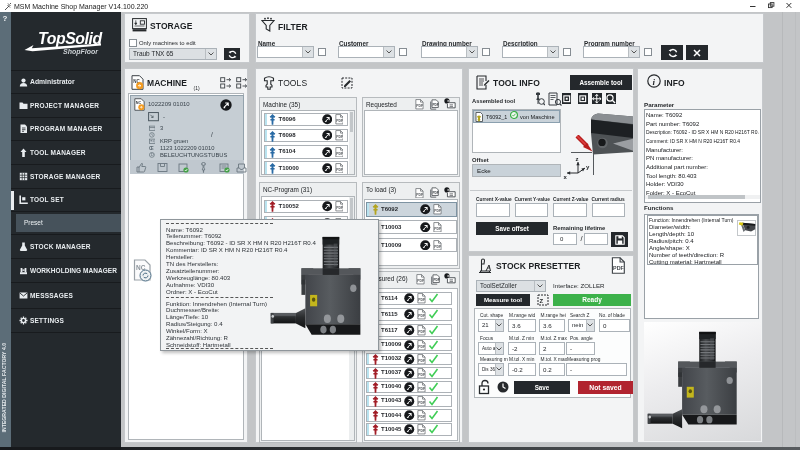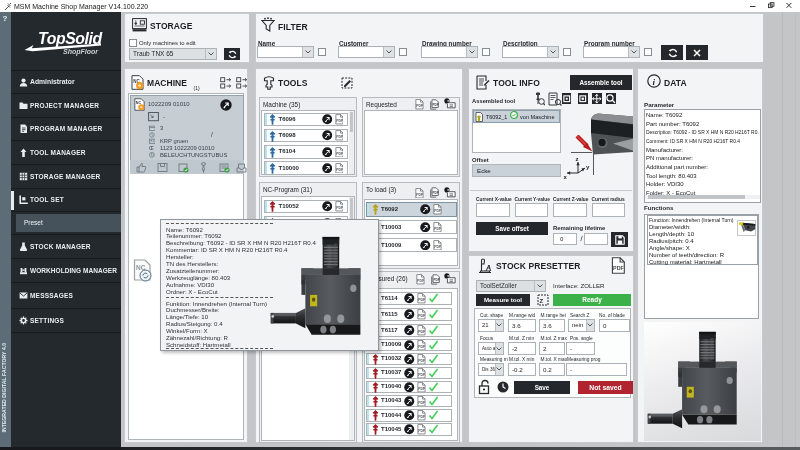--- a/index.html
+++ b/index.html
@@ -262,21 +262,21 @@
 <svg class="a" style="left:133px;top:259px" width="19" height="24" viewBox="0 0 19 24">
     <path d="M1.5 1 h10.5 l5 5 V21 H1.5 z" fill="#fbfbfc" stroke="#9aa1a7" stroke-width="1.2"></path>
     <text x="3" y="11" font-size="6.5" font-weight="bold" fill="#8b939a" font-family="Liberation Sans">NC</text>
     <circle cx="12.5" cy="16.5" r="5.5" fill="#eef1f3" stroke="#4a6c84" stroke-width="1"></circle>
     <path d="M10 16.5 a2.5 2.5 0 0 1 4.3 -1.6 M15 16.5 a2.5 2.5 0 0 1 -4.3 1.6" stroke="#4a6c84" stroke-width="1" fill="none"></path>
   </svg>
 <div class="panel" style="left:255px;top:68px;width:208px;height:375px"></div>
 <svg class="a" style="left:263px;top:75px" width="12" height="15" viewBox="0 0 12 15">
     <path d="M1.5 3.2 Q6 0.2 10.5 3.2 L10.5 5.8 L7.8 5.8 L7.8 9.2 L9 10.4 L9 12 L7.2 12 L7.2 14.2 L4.8 14.2 L4.8 12 L3 12 L3 10.4 L4.2 9.2 L4.2 5.8 L1.5 5.8 z" fill="none" stroke="#26292c" stroke-width="1.1"></path>
   </svg>
-<div class="a" style="left:278px;top:77.8px;font-size:8.5px;color:#1b1e21;font-weight:bold;letter-spacing:0.1px;white-space:nowrap">TOOLS</div>
+<div class="a" style="left:278px;top:77.8px;font-size:8.5px;color:#1b1e21;font-weight:normal;letter-spacing:0.1px;white-space:nowrap">TOOLS</div>
 <svg class="a" style="left:341px;top:77px" width="12" height="12" viewBox="0 0 12 12">
     <path d="M1 1 h10 v10 h-10 z" fill="none" stroke="#26292c" stroke-width="1" stroke-dasharray="2 1.2"></path>
     <path d="M3 8.5 L8.5 3 l1.5 1.5 L4.5 10 H3 z" fill="#26292c"></path>
   </svg>
 <div class="grp" style="left:259px;top:97px;width:98px;height:80px"></div>
 <div class="a" style="left:263px;top:100.5px;font-size:6.4px;color:#1b1e21;white-space:nowrap">Machine (35)</div>
 <div class="lst" style="left:261px;top:110px;width:94px;height:65px"></div>
 <div class="a" style="left:263.5px;top:112.5px;width:84px;height:13.5px;background:#fff;border:1px solid #adb2b7"></div>
 <div class="a" style="left:264.5px;top:113.5px;width:2px;height:11.5px;background:#b9e3ef;"></div>
 <svg class="a" style="left:269.0px;top:114.25px" width="7" height="11" viewBox="0 0 7 11">
@@ -849,21 +849,21 @@
     <circle cx="7" cy="7" r="5.5" fill="#26292c"></circle>
     <path d="M7 3.5 V7 L9.5 8.5" stroke="#fff" stroke-width="1.2" fill="none"></path>
   </svg>
 <div class="a db" style="left:514px;top:380.5px;width:56px;height:13px;font-size:6.3px;line-height:13px">Save</div>
 <div class="a" style="left:578px;top:380.5px;width:55px;height:13px;background:#b1242f;color:#fff;font-size:6.8px;font-weight:bold;text-align:center;line-height:13px">Not saved</div>
 <div class="panel" style="left:637px;top:68px;width:126px;height:375px"></div>
 <svg class="a" style="left:647px;top:74px" width="14" height="14" viewBox="0 0 14 14">
     <circle cx="7" cy="7" r="6.2" fill="none" stroke="#26292c" stroke-width="1.2"></circle>
     <text x="5.5" y="10.5" font-size="9" font-style="italic" font-weight="bold" font-family="Liberation Serif" fill="#26292c">i</text>
   </svg>
-<div class="a" style="left:664px;top:77.8px;font-size:8.5px;color:#1b1e21;font-weight:bold;letter-spacing:0.1px;white-space:nowrap">DATA</div>
+<div class="a" style="left:664px;top:77.8px;font-size:8.5px;color:#1b1e21;font-weight:bold;letter-spacing:0.1px;white-space:nowrap">INFO</div>
 <div class="a" style="left:644px;top:101px;font-size:6.2px;color:#26292c;font-weight:bold;white-space:nowrap">Parameter</div>
 <div class="lst" style="left:643.5px;top:109px;width:117.5px;height:93.5px;border-color:#9aa1a7"></div>
 <div class="a" style="left:646px;top:110px;width:113px;height:88px;overflow:hidden">
 <div style="position:absolute;left:0px;top:2.00px;font-size:6px;color:#17191c;white-space:nowrap;">Name: T6092</div>
 <div style="position:absolute;left:0px;top:10.65px;font-size:6px;color:#17191c;white-space:nowrap;">Part number: T6092</div>
 <div style="position:absolute;left:0px;top:19.30px;font-size:6px;color:#17191c;white-space:nowrap;transform:scaleX(0.82);transform-origin:left top;">Description: T6092 - ID SR X HM N R20 H216T R0.4</div>
 <div style="position:absolute;left:0px;top:27.95px;font-size:6px;color:#17191c;white-space:nowrap;transform:scaleX(0.82);transform-origin:left top;">Comment: ID SR X HM N R20 H216T R0.4</div>
 <div style="position:absolute;left:0px;top:36.60px;font-size:6px;color:#17191c;white-space:nowrap;">Manufacturer:</div>
 <div style="position:absolute;left:0px;top:45.25px;font-size:6px;color:#17191c;white-space:nowrap;">PN manufacturer:</div>
 <div style="position:absolute;left:0px;top:53.90px;font-size:6px;color:#17191c;white-space:nowrap;">Additional part number:</div>

